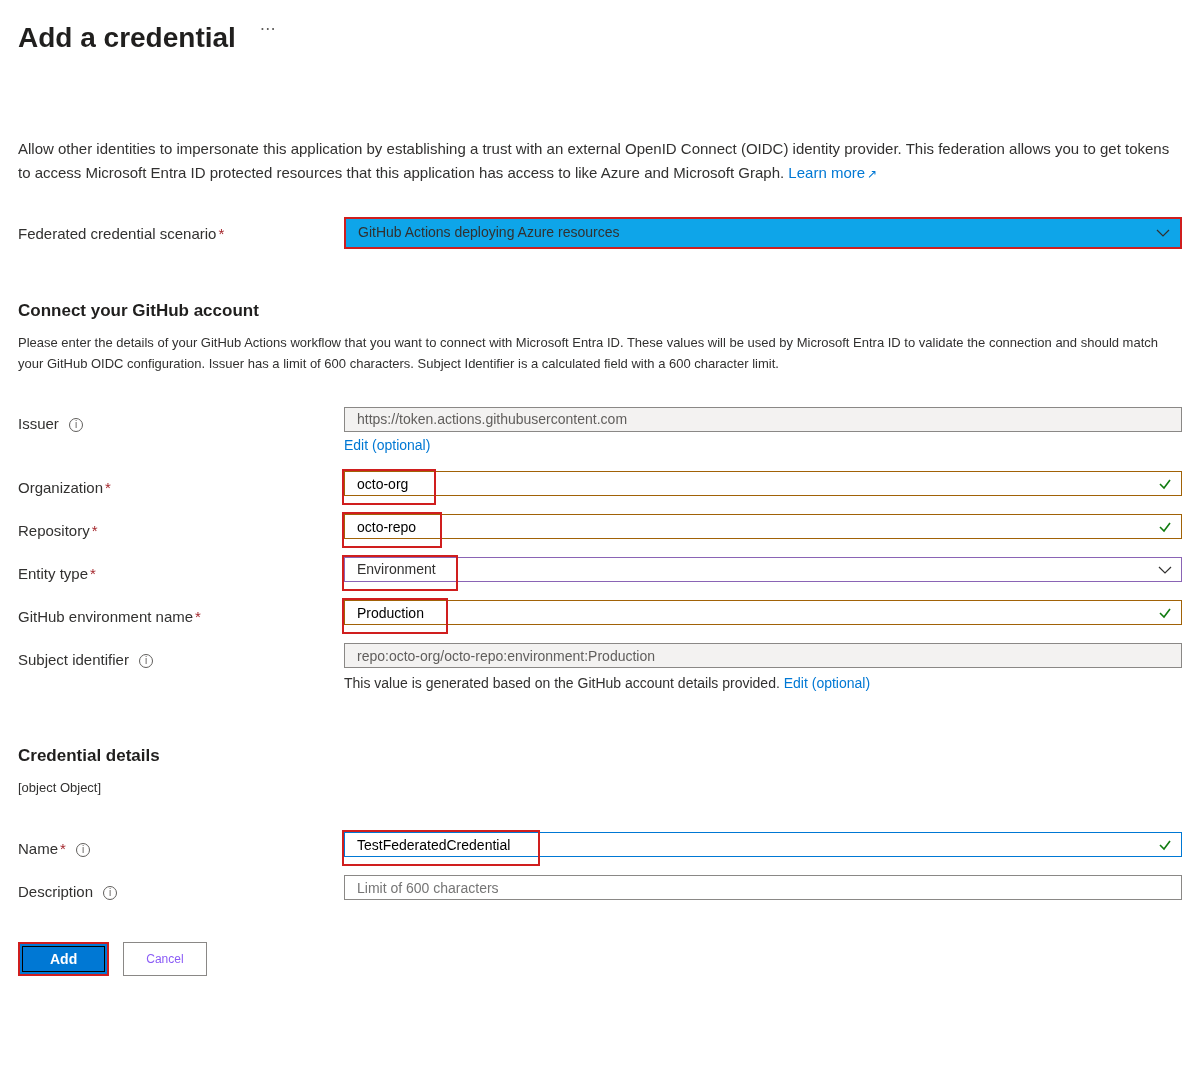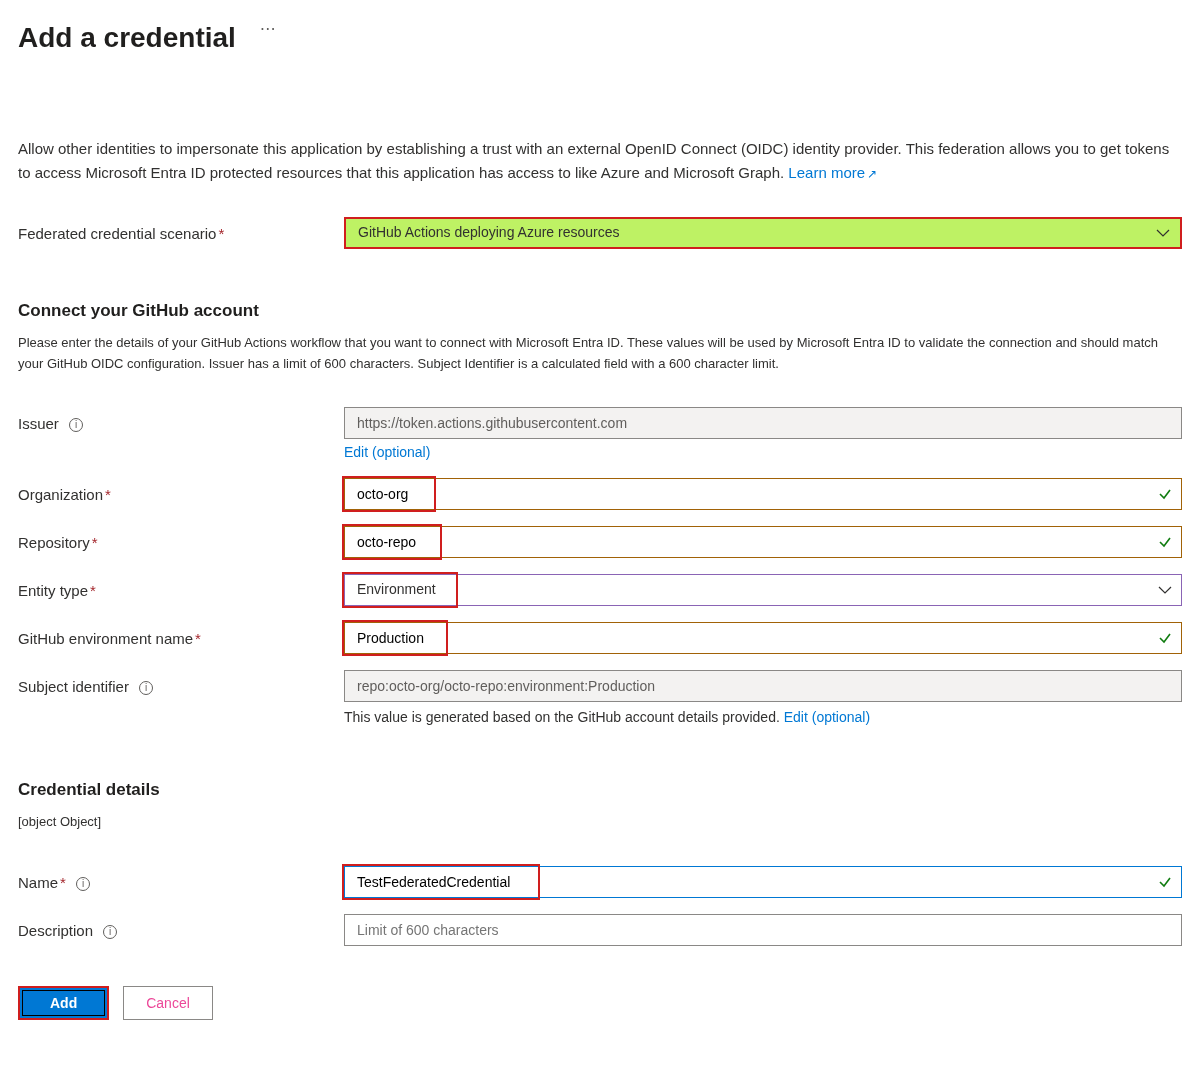--- a/index.html
+++ b/index.html
@@ -74,21 +74,21 @@
       justify-content: center;
       font-size: 10px;
       color: #605e5c;
       margin-left: 6px;
       vertical-align: middle;
     }
     .dropdown {
       width: 100%;
       height: 32px;
       border: 2.5px solid #d01e1e;
-      background: #bef264;
+      background: #0ea5e9;
       padding: 0 32px 0 12px;
       font-size: 14px;
       display: flex;
       align-items: center;
       position: relative;
       cursor: pointer;
     }
     .chevron-icon {
       position: absolute;
       right: 10px;
@@ -104,21 +104,21 @@
       color: #201f1e;
     }
     .section-desc {
       font-size: 13px;
       line-height: 1.6;
       color: #323130;
       margin-bottom: 32px;
     }
     .text-input {
       width: 100%;
-      height: 32px;
+      height: 25px;
       border: 1px solid #8a8886;
       padding: 0 34px 0 12px;
       font-size: 14px;
       font-family: inherit;
       outline: none;
     }
     .text-input.readonly {
       background: #f3f2f1;
       border: 1px solid #8a8886;
       color: #605e5c;
@@ -171,24 +171,24 @@
       outline-offset: -5px;
       padding: 7px 30px;
       font-size: 14px;
       font-weight: 600;
       cursor: pointer;
       font-family: inherit;
       text-align: right;
     }
     .btn-secondary {
       background: #fff;
-      color: #ec4899;
+      color: #8b5cf6;
       border: 1px solid #8a8886;
       padding: 6px 22px;
-      font-size: 14px;
+      font-size: 12px;
       cursor: pointer;
       font-family: inherit;
     }
     .row-tight { margin-bottom: 16px; }
     .input-wrap { position: relative; }
   </style>
 </head>
 <body>
 
 <div class="header">

